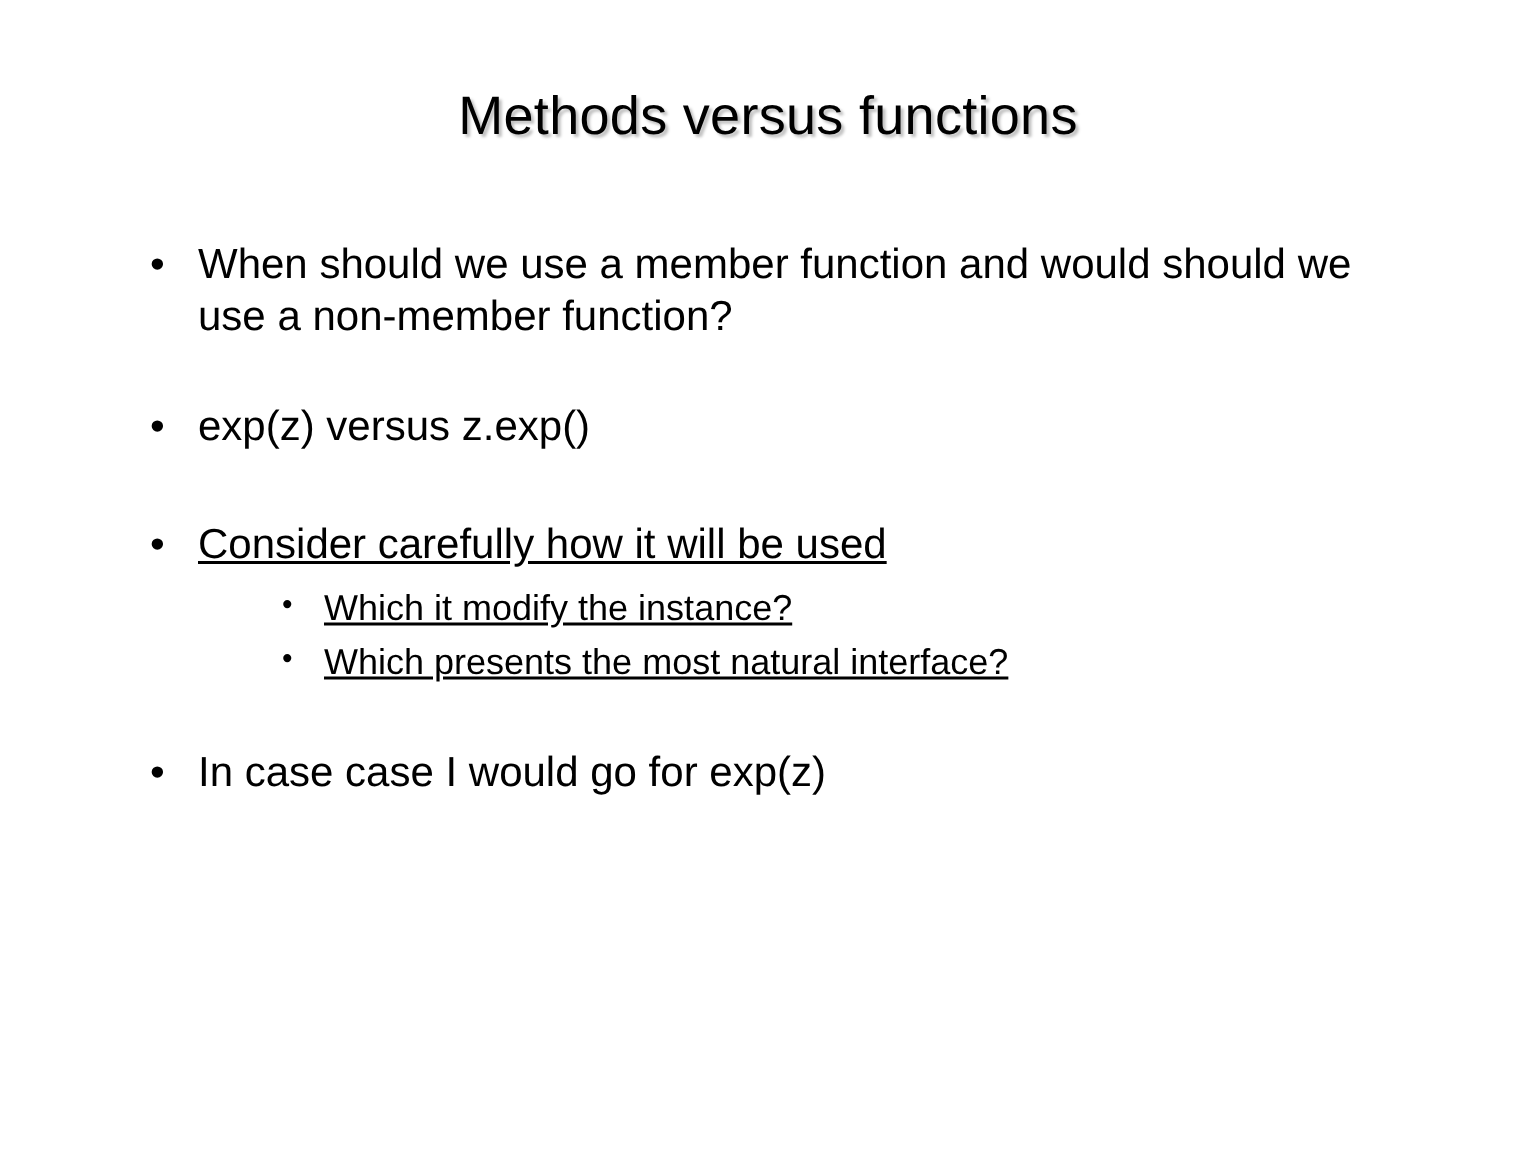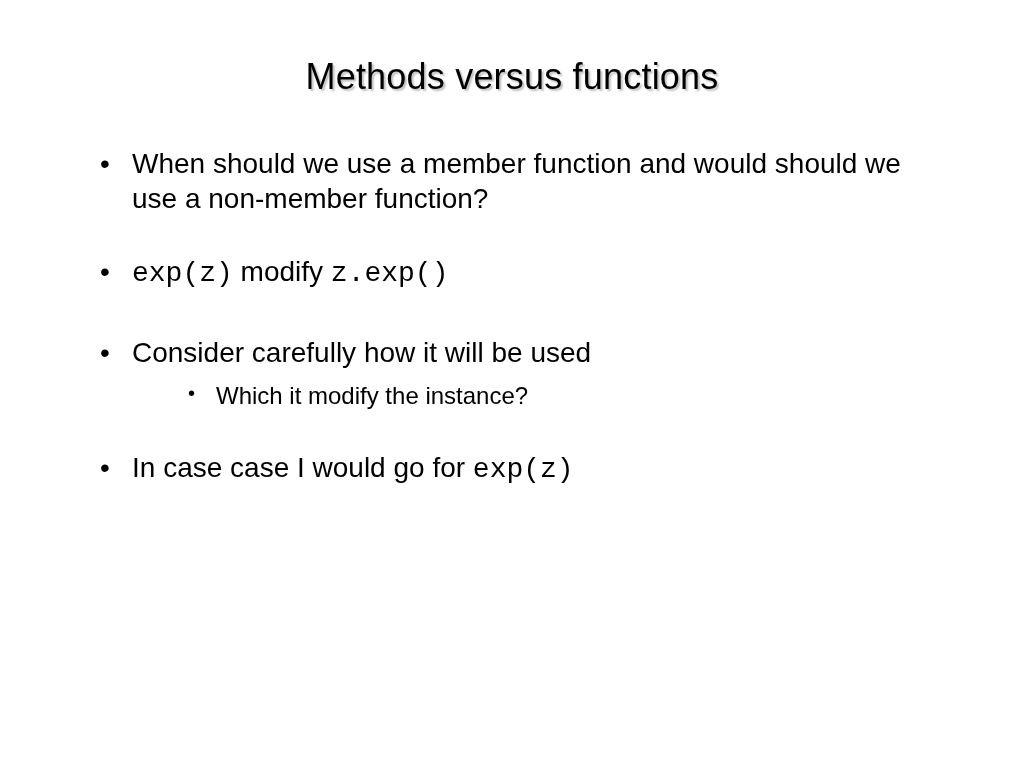--- a/index.html
+++ b/index.html
@@ -14,21 +14,21 @@
   .slide {
     box-sizing: border-box;
     width: 1024px;
     height: 768px;
     padding: 56px 80px 40px 80px;
   }
   .title {
     text-align: center;
     font-size: 36px;
     font-weight: 400;
-    margin: 0 0 48px 0;
+    margin: 0 0 60px 0;
     text-shadow: 2px 2px 2px rgba(0,0,0,0.25);
     letter-spacing: 0.2px;
   }
   ul.top {
     list-style: none;
     margin: 0;
     padding: 0 0 0 20px;
   }
   ul.top > li {
     position: relative;
@@ -57,47 +57,50 @@
     margin-bottom: 4px;
   }
   ul.sub > li::before {
     content: "•";
     position: absolute;
     left: 0;
     top: 0;
     font-size: 20px;
   }
   .mono {
-    font-family: Liberation Mono, monospace;
+    font-family: Liberation Sans, sans-serif;
     margin-top: 21px;
   }
   .li2 { margin-bottom: 44px !important; }
-  .li3 { margin-bottom: 38px !important; }
+  .li3 { margin-bottom: 38px !important; text-decoration: underline; }
 </style>
 </head>
 <body>
 
 <div class="slide">
   <h1 class="title">Methods versus functions</h1>
 
   <ul class="top">
 
     <li>
       <span>When should we use a member function and would should we use a non-member function?</span>
     </li>
 
     <li class="li2">
-      <span class="mono">exp(z)</span><span> modify </span><span class="mono">z.exp()</span>
+      <span class="mono">exp(z)</span><span> versus </span><span class="mono">z.exp()</span>
     </li>
 
     <li class="li3">
       <span>Consider carefully how it will be used</span>
       <ul class="sub">
         <li>
           <span>Which it modify the instance?</span>
+        </li>
+        <li>
+          <span>Which presents the most natural interface?</span>
         </li>
       </ul>
     </li>
 
     <li>
       <span>In case case I would go for </span><span class="mono">exp(z)</span>
     </li>
 
   </ul>
 </div>

